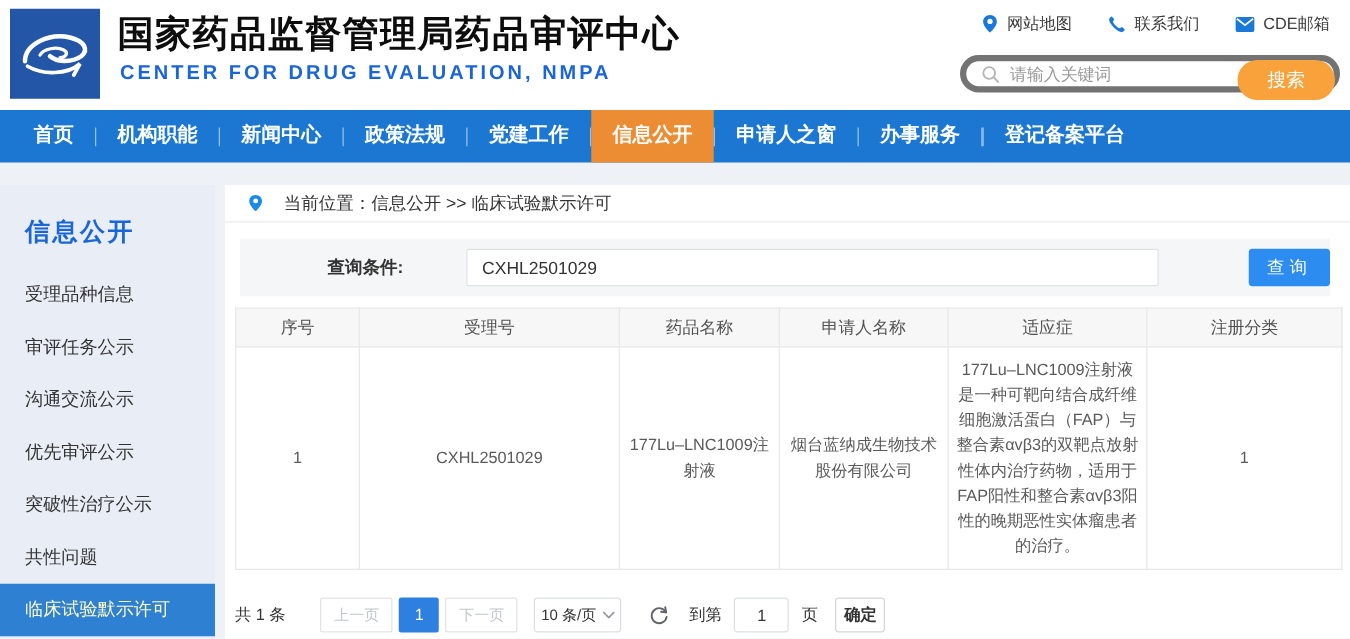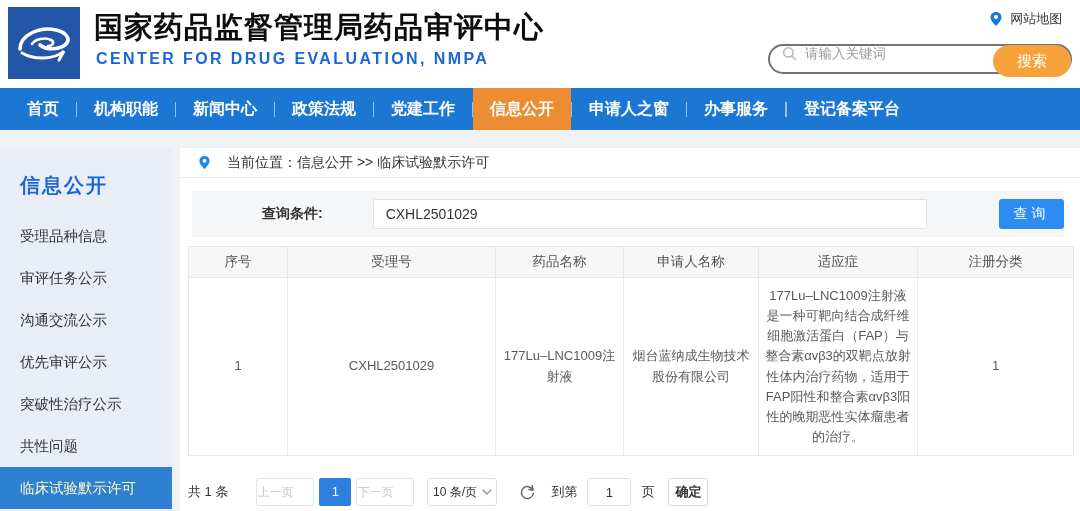--- a/index.html
+++ b/index.html
@@ -5,24 +5,24 @@
   * { margin:0; padding:0; box-sizing:border-box; }
   html,body { width:1080px; height:511px; }
   body { font-family:"Liberation Sans","DejaVu Sans",sans-serif; background:#eef2f7; overflow:hidden; }
   #app { position:relative; width:1076px; height:511px; }
 
   
   .header { position:absolute; left:0; top:0; width:1080px; height:88px; background:#ffffff; }
   .logo { position:absolute; left:8px; top:7px; width:72px; height:72px; background:#2456a8; cursor:pointer; }
   .site-title { position:absolute; left:94px; top:8px; font-size:29px; font-weight:bold; color:#0d0d0d; letter-spacing:1px; white-space:nowrap; }
   .site-subtitle { position:absolute; left:96px; top:50px; font-size:16px; font-weight:bold; color:#1a66d6; letter-spacing:2.4px; white-space:nowrap; }
-  .quick-links { position:absolute; right:16px; top:10px; display:flex; gap:28px; align-items:center;flex-direction:column; }
+  .quick-links { position:absolute; right:16px; top:10px; display:flex; gap:28px; align-items:center; }
   .quick-link { display:flex; align-items:center; gap:7px; font-size:13px; color:#3a3a3a; cursor:pointer; }
   .quick-link svg { display:block; }
-  .search-bar { position:absolute; left:768px; top:44px; width:304px; height:30px; border:2px solid #737373; background:#fff; border-radius:16px; display:flex; align-items:flex-start; }
+  .search-bar { position:absolute; left:768px; top:44px; width:304px; height:30px; border:5px solid #737373; background:#fff; border-radius:16px; display:flex; align-items:center; }
   .search-bar .mag { margin-left:12px; }
   .search-input { flex:1; border:none; outline:none; font-size:13.5px; color:#333; padding:0 8px; background:transparent; min-width:0; }
   .search-input::placeholder { color:#9a9a9a; }
   .search-btn { position:absolute; right:-1px; top:-1px; width:78px; height:32px; border:none; border-radius:16px; background:#f9a23c; color:#fff; font-size:15px; cursor:pointer; font-family:inherit; }
 
   
   .nav { position:absolute; left:0; top:88px; width:1080px; height:42px; background:#1b77d2; display:flex; align-items:center; padding-left:10px; }
   .nav-item { height:42px; line-height:42px; padding:0 17px; color:#ffffff; font-size:16px; font-weight:bold; cursor:pointer; white-space:nowrap; }
   .nav-item.active { background:#ec8c33; }
   .nav-sep { width:1px; height:15px; background:rgba(255,255,255,.55); }
@@ -43,21 +43,21 @@
   .query-btn { margin-left:36px; width:70px; height:30px; border:none; border-radius:3px; background:#2d8cf0; color:#fff; font-size:14px; letter-spacing:4px; cursor:pointer; font-family:Liberation Sans, sans-serif; }
 
   table.results { margin:9px 0 0 8px; width:885px; border-collapse:collapse; table-layout:fixed; }
   table.results th, table.results td { border:1px solid #e8e8e8; text-align:center; vertical-align:middle; }
   table.results th { height:31px; background:#f7f7f7; font-size:13.5px; font-weight:normal; color:#525252; }
   table.results td { height:176px; font-size:13px; color:#5a5a5a; padding:8px 6px; line-height:1.55; }
   td.indication { font-size:12.5px; line-height:1.6; padding:8px 9px; }
 
   .pagination { margin:22px 0 0 8px; display:flex; align-items:center; font-size:13px; color:#333; }
   .pg-total { margin-right:28px; white-space:nowrap; }
-  .pg-btn { width:58px; height:28px; line-height:26px; border:1px solid #e3e3e3; background:#fff; color:#c2c6cc; font-size:12px; border-radius:2px; margin-right:5px; cursor:pointer; white-space:nowrap; }
+  .pg-btn { width:58px; height:28px; line-height:26px; text-align:center; border:1px solid #e3e3e3; background:#fff; color:#c2c6cc; font-size:12px; border-radius:2px; margin-right:5px; cursor:pointer; white-space:nowrap; }
   .pg-num { width:32px; height:28px; line-height:28px; text-align:center; background:#2d7fe0; color:#fff; font-size:13px; border-radius:2px; margin-right:5px; cursor:pointer; }
   .pg-size { margin-left:8px; width:70px; height:28px; border:1px solid #dcdfe6; border-radius:3px; display:flex; align-items:center; justify-content:center; gap:5px; font-size:12px; color:#333; cursor:pointer; white-space:nowrap; }
   .pg-refresh { margin-left:22px; cursor:pointer; display:flex; align-items:center; }
   .pg-goto { margin-left:15px; white-space:nowrap; }
   .pg-goto-input { margin:0 10px; width:44px; height:28px; border:1px solid #dcdfe6; border-radius:3px; text-align:center; font-size:13px; color:#333; outline:none; font-family:inherit; }
   .pg-confirm { margin-left:14px; width:40px; height:28px; border:1px solid #d6d6d6; background:#fff; border-radius:3px; font-size:13px; font-weight:bold; color:#333; cursor:pointer; font-family:inherit; }
 </style>
 </head>
 <body>
 

